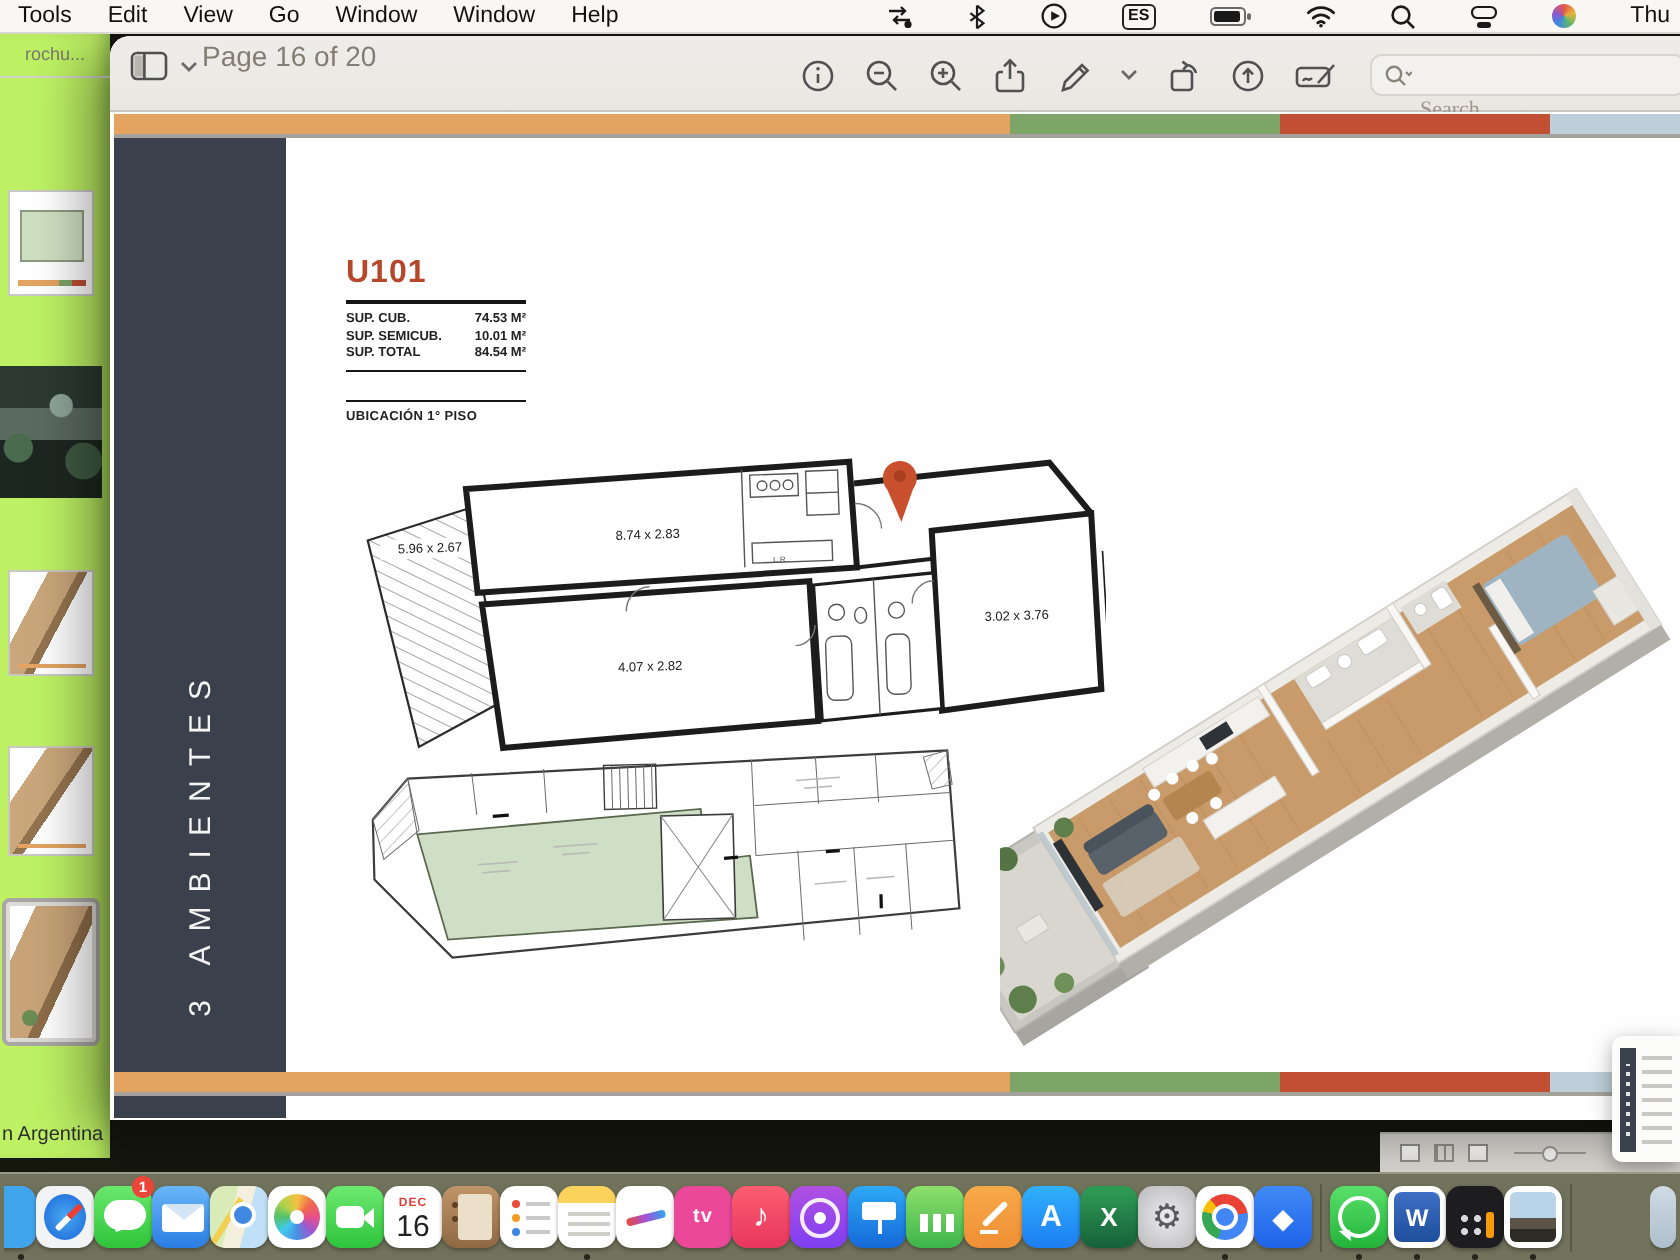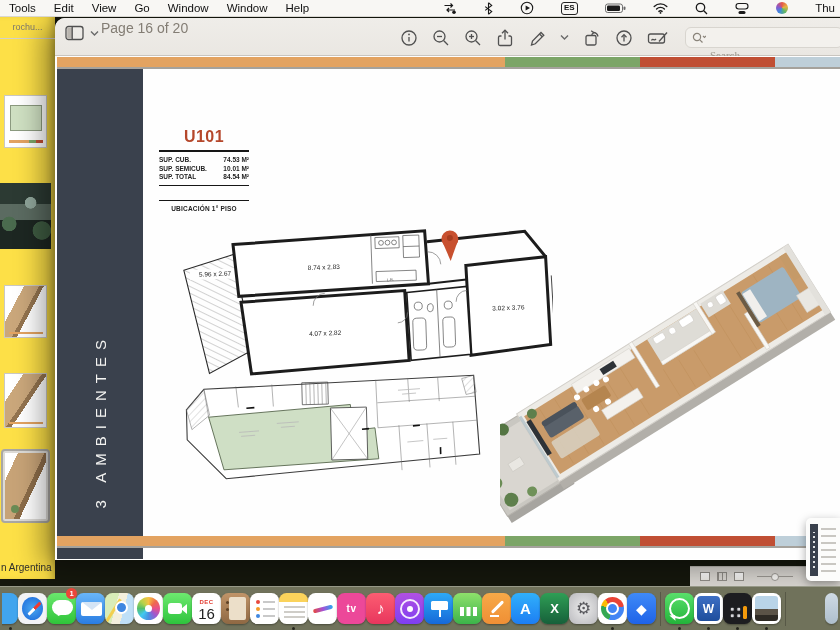--- a/index.html
+++ b/index.html
@@ -11,21 +11,21 @@
     border-bottom:1px solid #d9d7d2; display:flex; align-items:center; font-size:11.5px; color:#111; z-index:40; }
   .menu-item { padding:0 9px; line-height:17px; cursor:default; }
   .mb-status { margin-left:auto; display:flex; align-items:center; gap:27px; padding-right:5px; }
   .mb-status svg { display:block; }
   .kbd-box { border:1.2px solid #222; border-radius:3px; font-size:8px; font-weight:bold; padding:0.5px 2.5px; line-height:10px; }
   .color-dot { width:12px; height:12px; border-radius:50%;
     background:conic-gradient(#e4574b,#e8b23f,#5fb868,#3f87e0,#8e58c9,#e4574b); }
   .clock { font-size:11.5px; }
 
   
-  .bg-strip { position:absolute; left:0; top:17px; width:55px; height:562px; background:#fde047;
+  .bg-strip { position:absolute; left:0; top:17px; width:55px; height:562px; background:#bef264;
     z-index:1; box-shadow:inset -7px 0 9px -5px rgba(0,0,0,.28); }
   .strip-title { font-size:9px; color:#7c786f; text-align:center; margin-top:5px; white-space:nowrap; overflow:hidden; }
   .strip-divider { height:1px; background:#d2d0cb; margin-top:6px; }
   .thumb { position:absolute; left:4px; width:43px; background:#fff; border:1px solid #cac8c3; overflow:hidden; }
   .t1 { top:78px; height:53px; }
   .t1::before { content:""; position:absolute; left:5px; top:9px; width:30px; height:24px;
     background:#cfe0c2; border:0.5px solid #8b9a7f; }
   .t1::after { content:""; position:absolute; left:4px; bottom:4px; width:34px; height:3px;
     background:linear-gradient(90deg, var(--orange,#E3A361) 0 60%, var(--green,#7CA567) 60% 80%, var(--red,#C04F34) 80%); }
   .t2 { top:166px; left:0; width:51px; height:66px; border:none;
@@ -73,21 +73,21 @@
   .seg-b { flex:1; background:var(--light-blue,#BECFD9); }
   .bars-line { position:absolute; left:2px; right:0; height:2px; background:#a5a29c; z-index:3; }
   .line-top { top:11px; } .line-bottom { top:490px; }
 
   .band { position:absolute; left:2px; top:13px; width:86px; height:490px; background:var(--band,#3A414D); z-index:1; }
   .band-text-wrap { position:absolute; left:2px; top:225px; width:86px; height:280px;
     display:flex; align-items:center; justify-content:center; z-index:2; }
   .band-text { writing-mode:vertical-rl; transform:rotate(180deg); font-size:15px; letter-spacing:7px;
     color:#f4f4f2; font-weight:500; white-space:nowrap; }
 
-  .unit-block { position:absolute; left:104px; top:72px; width:90px; z-index:2;text-align:center; }
+  .unit-block { position:absolute; left:118px; top:72px; width:90px; z-index:2; }
   .unit-code { font-size:16px; font-weight:bold; color:var(--accent,#B5472B); letter-spacing:0.5px; margin-bottom:4px; }
   .rule-thick { border-top:2.5px solid #161616; margin-bottom:4px; }
   .rule-thin { border-top:1px solid #161616; }
   .spec-row { display:flex; justify-content:space-between; font-size:6.5px; font-weight:bold; color:#222; line-height:8.5px; }
   .specs { margin-bottom:3px; }
   .loc-gap { height:14px; }
   .loc-text { font-size:6.5px; font-weight:bold; color:#222; margin-top:4px; letter-spacing:0.2px; }
 
   .plan-svg { position:absolute; left:120px; top:168px; width:378px; height:152px; z-index:2; }
   .bplan-svg { position:absolute; left:122px; top:318px; width:308px; height:112px; z-index:2; }

